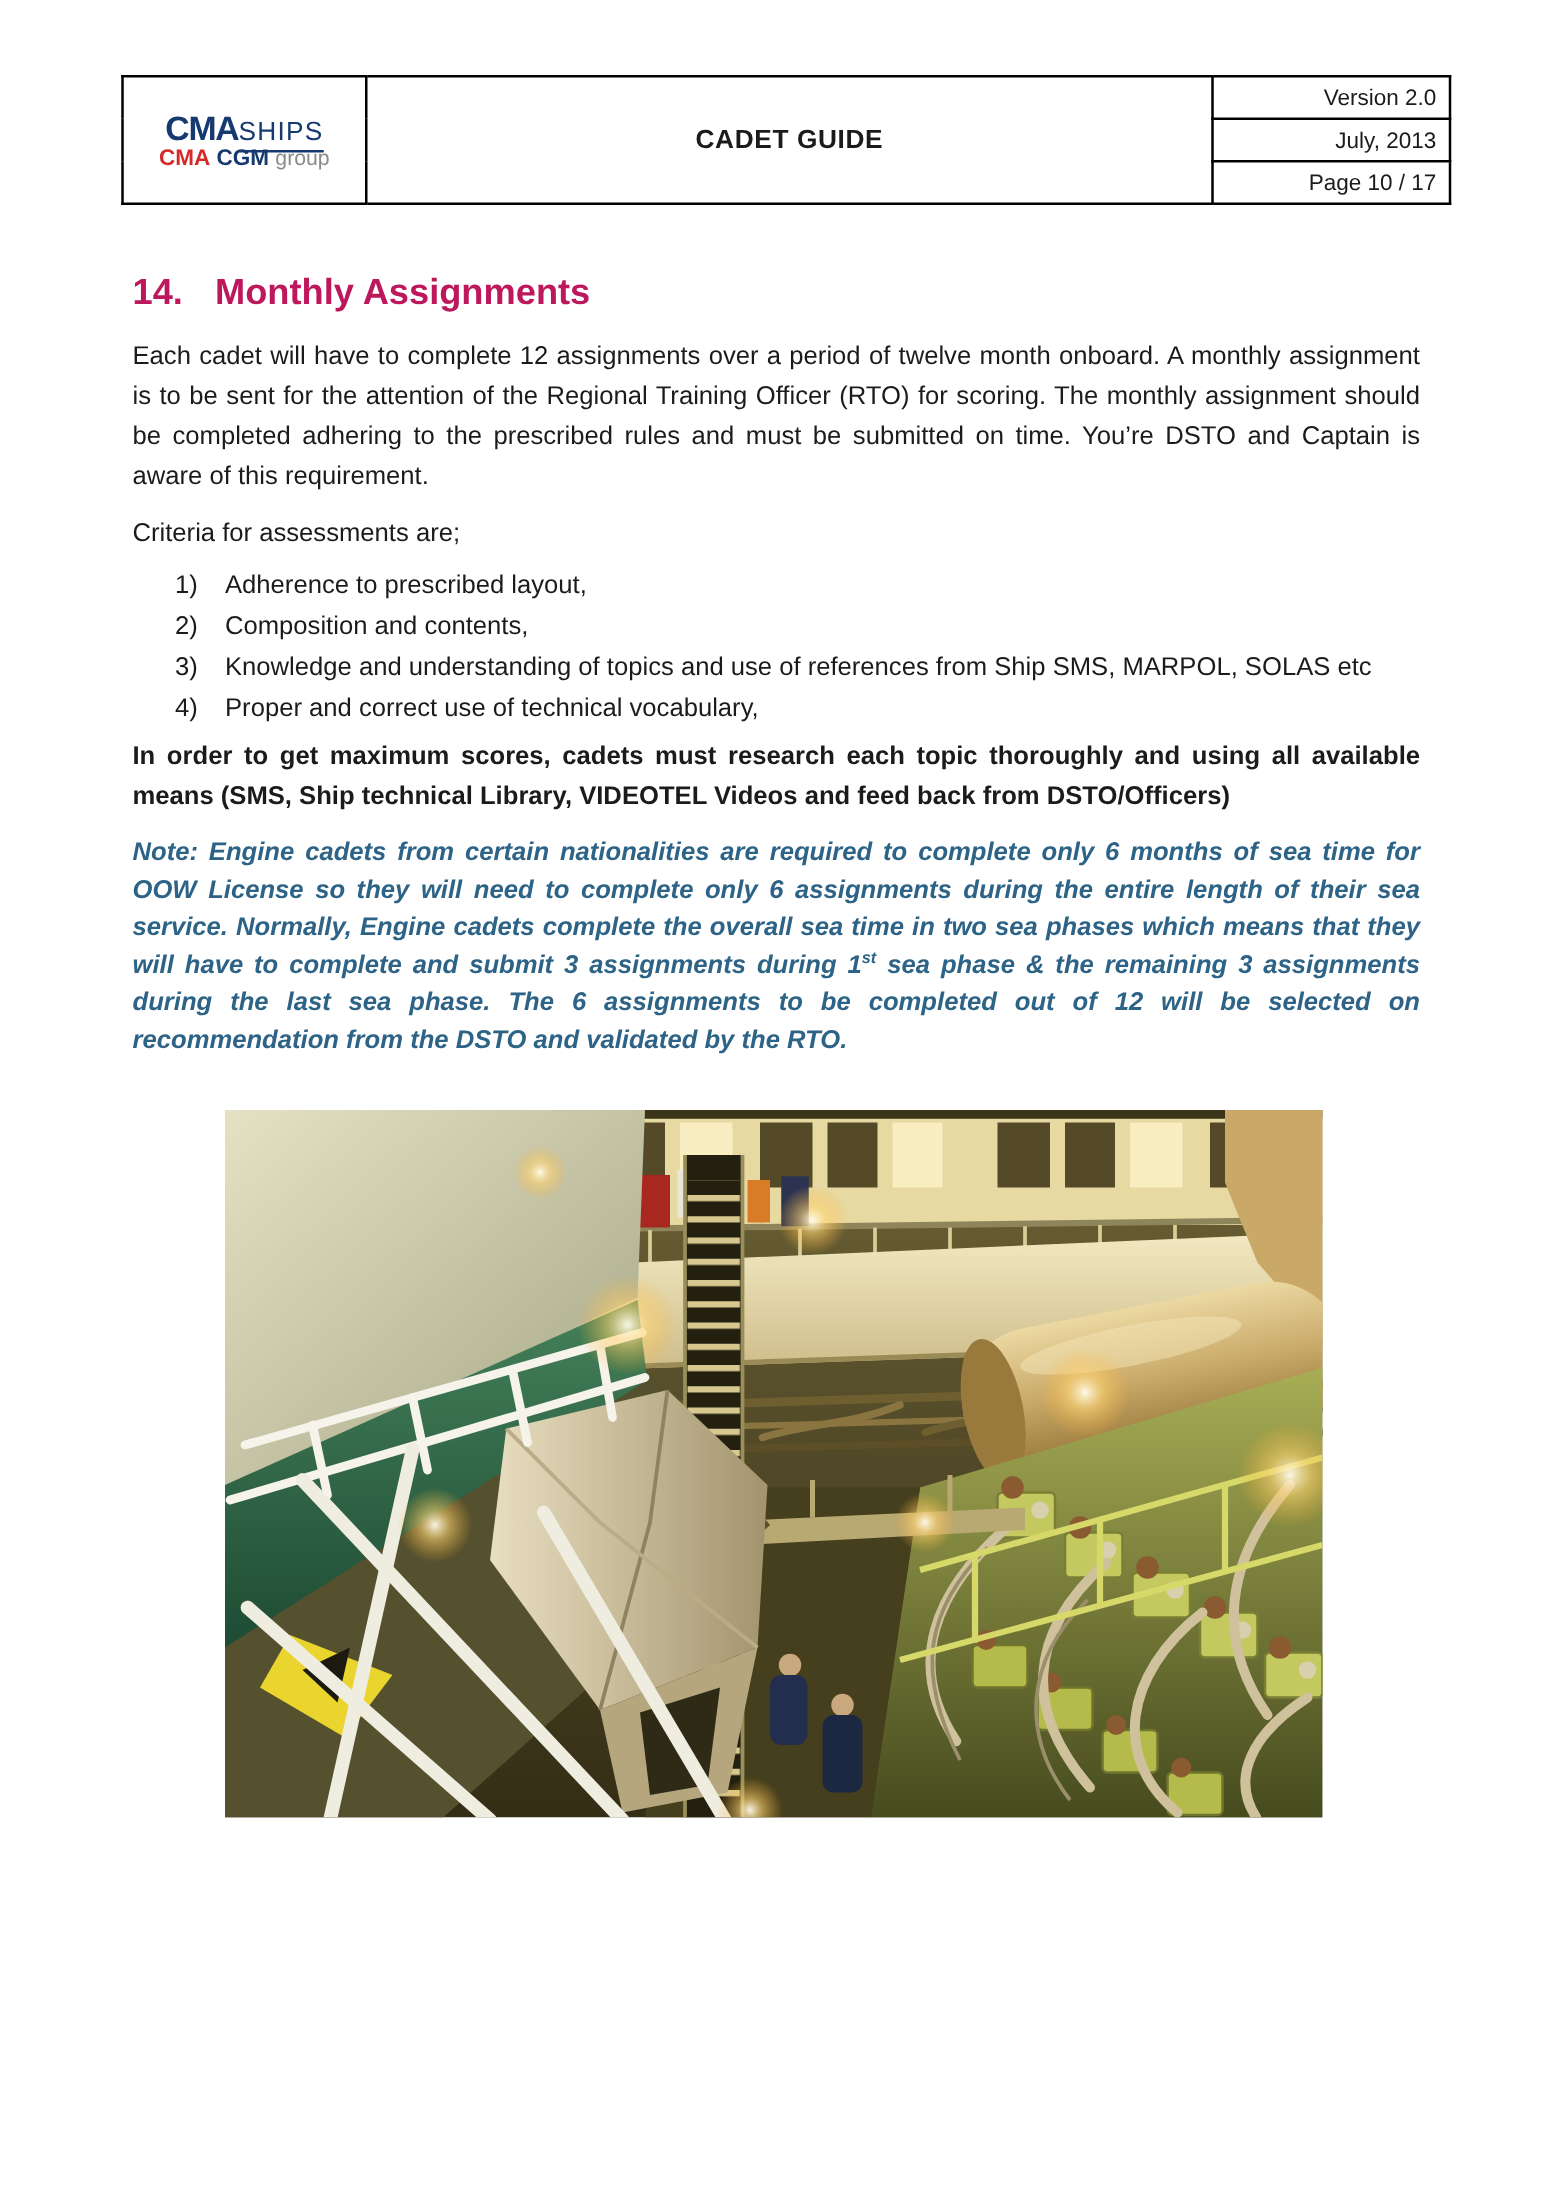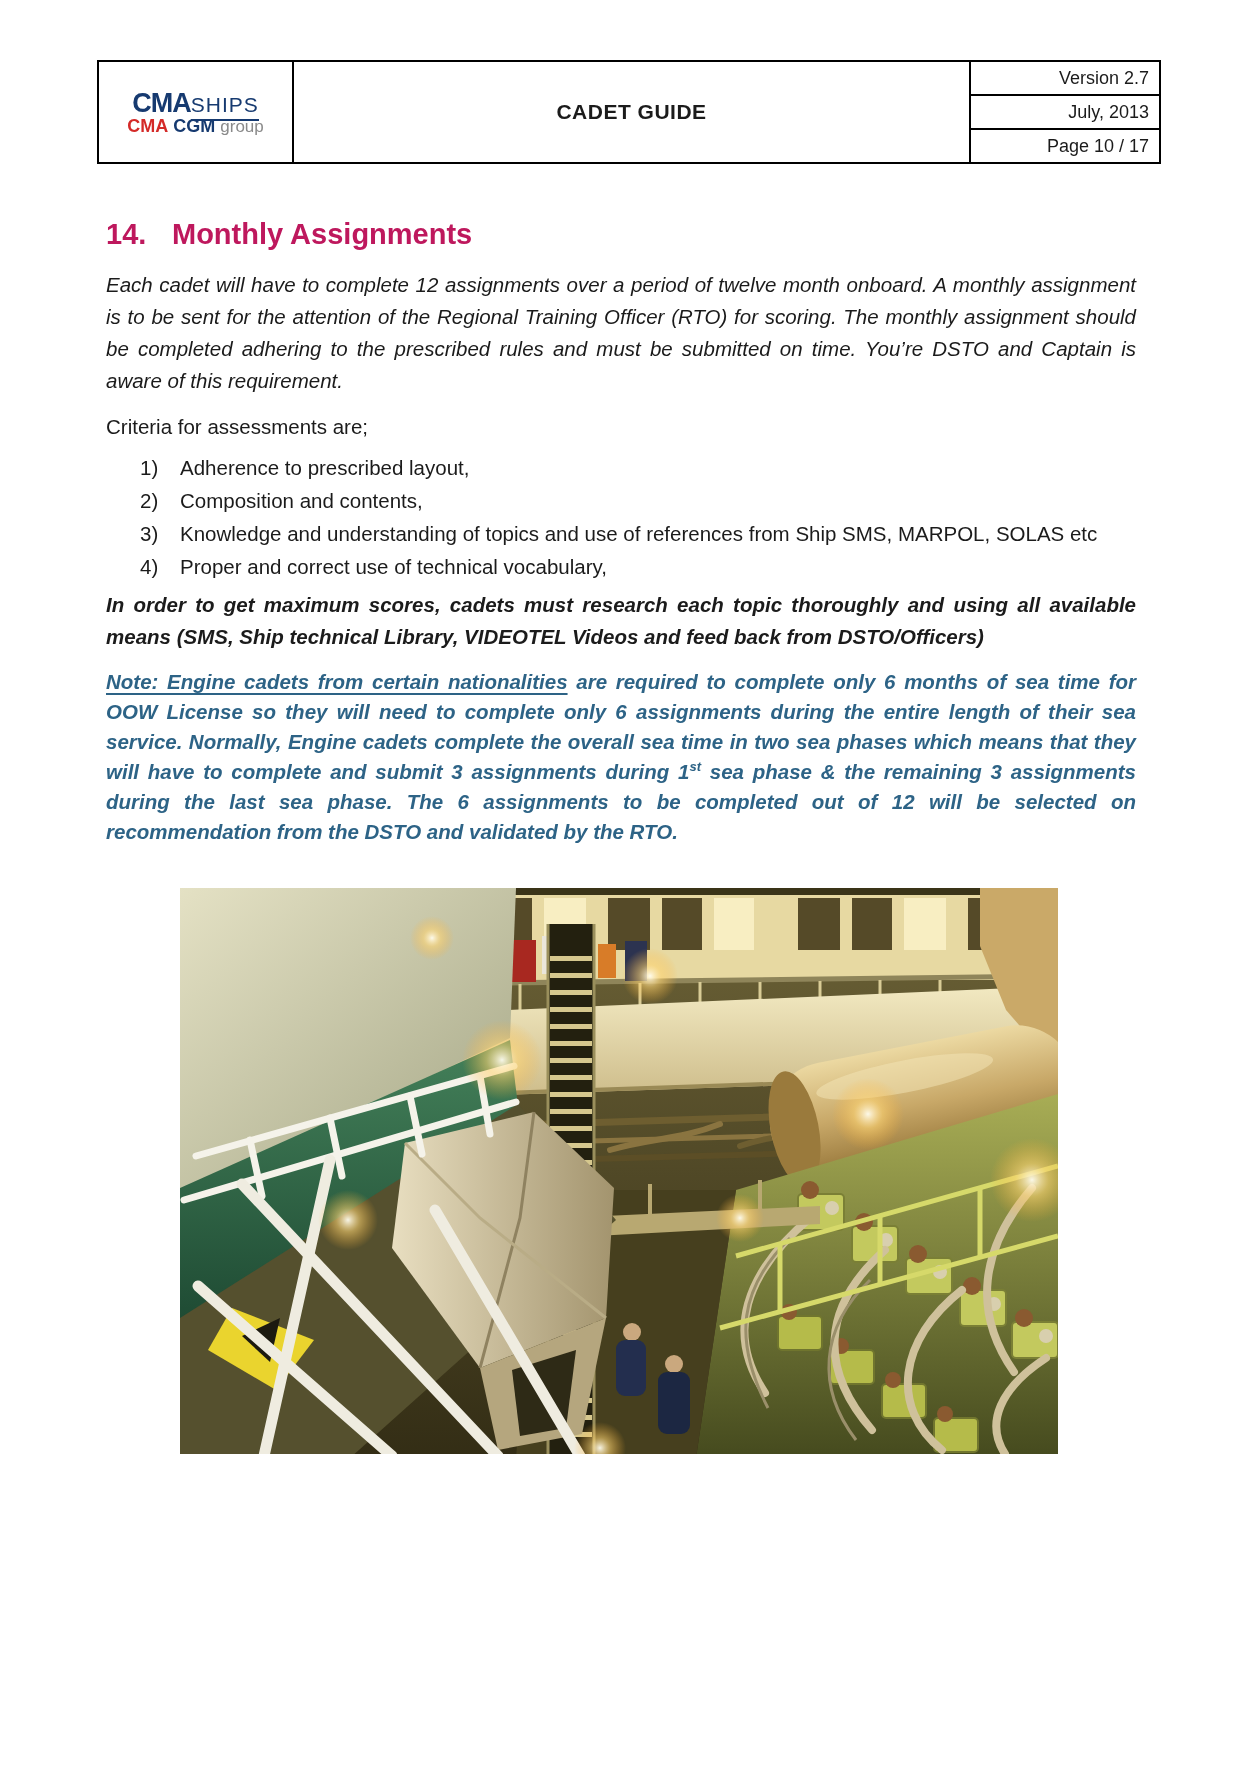--- a/index.html
+++ b/index.html
@@ -20,27 +20,27 @@
   .logo-line2{font-size:18px;line-height:1;}
   .l2a{font-weight:800;color:var(--accent-red,#d42a28);}
   .l2b{font-weight:800;color:var(--accent-navy,#163a70);}
   .l2c{font-weight:400;color:#8a8a8a;font-size:17px;}
 
   
   .content{position:absolute;left:106px;top:157px;width:1030px;}
   h1{display:flex;margin:60px 0 18px 0;font-size:29px;line-height:34px;color:#be185d;}
   .h-num{width:66px;flex:0 0 auto;}
   p{margin:0 0 14px 0;font-size:20.5px;line-height:32px;}
-  .j{text-align:justify;text-align-last:left;font-style:italic;}
+  .j{text-align:justify;text-align-last:left;}
   .bold{font-weight:bold;}
   .criteria{list-style:none;margin:10px 0 12px 0;padding:0;}
   .crit{display:flex;margin:0 0 12px 0;font-size:20.5px;line-height:21px;padding-left:34px;}
   .crit .num{width:40px;flex:0 0 auto;}
   .note{color:var(--note-blue,#2d6386);font-weight:bold;font-style:italic;line-height:30px;margin-bottom:0;}
-  .note-lead{text-decoration:underline;text-underline-offset:4px;text-decoration-thickness:2px;}
+  .note-lead{text-underline-offset:4px;text-decoration-thickness:2px;}
   sup{font-size:13px;line-height:0;}
 
   
   .photo{position:absolute;left:180px;top:888px;width:878px;height:570px;}
   .photo svg{display:block;}
 
   
   .watermark{position:absolute;left:0;top:1540px;width:1240px;height:226px;z-index:2;pointer-events:none;}
   .footer{position:absolute;left:792px;top:1666px;z-index:3;font-family:"Liberation Serif",serif;
           font-size:20px;color:var(--footer-blue,#14465f);}
@@ -51,21 +51,21 @@
 <div class="page">
 
   <table class="hdr">
     <tbody>
         <tr>
       <td class="hdr-logo" rowspan="3">
         <div class="logo-line1"><span class="l1a">CMA</span><span class="l1b">SHIPS</span></div>
         <div class="logo-line2"><span class="l2a">CMA</span> <span class="l2b">CGM</span> <span class="l2c">group</span></div>
       </td>
       <td class="hdr-title" rowspan="3">CADET GUIDE</td>
-      <td class="hdr-meta">Version 2.7</td>
+      <td class="hdr-meta">Version 2.0</td>
     </tr>
     <tr>
           <td class="hdr-meta">July, 2013</td>
         </tr>
     <tr>
           <td class="hdr-meta">Page 10 / 17</td>
         </tr>
   </tbody>
     </table>
 

